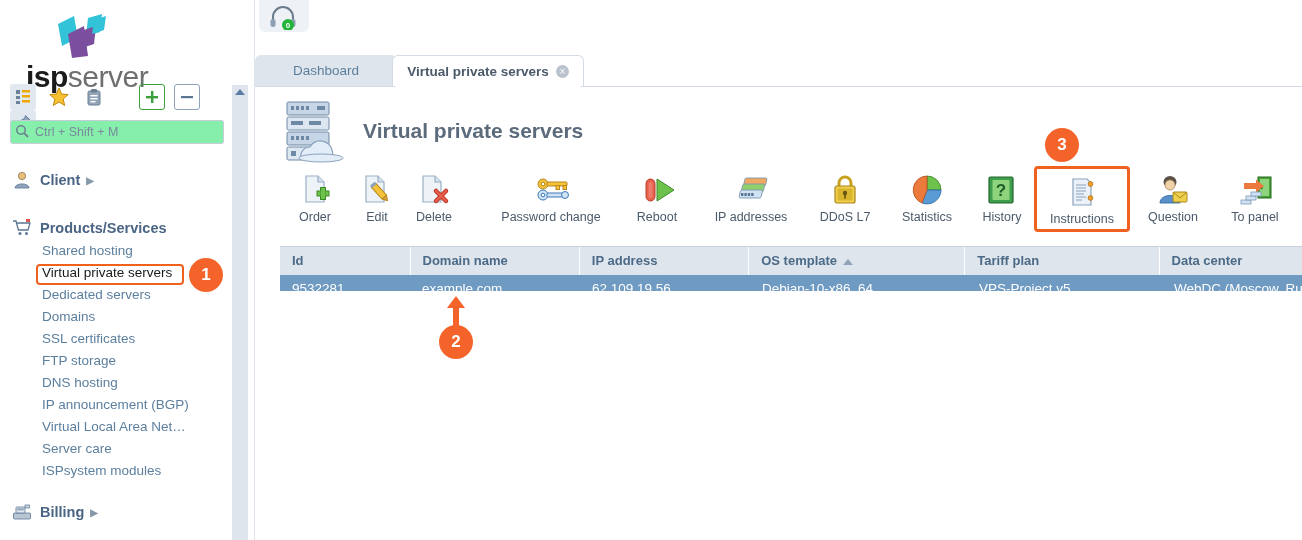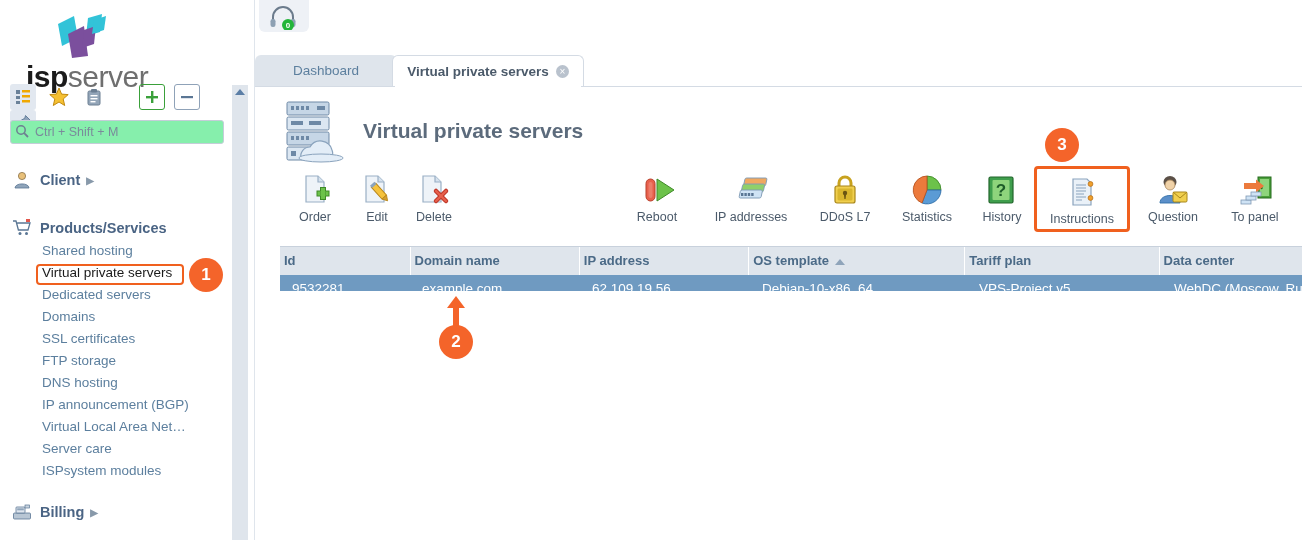--- a/index.html
+++ b/index.html
@@ -282,21 +282,21 @@
     width: 1022px;
   }
   .grid-head {
     display: flex;
     height: 28px;
     background: #dfe5ec;
     border-top: 1px solid #c8d1dc;
   }
   .gh {
     box-sizing: border-box;
-    padding-left: 4px;
+    padding-left: 12px;
     line-height: 28px;
     font-weight: bold;
     font-size: 13px;
     color: #4b6a87;
     border-left: 1px solid #ffffff;
     white-space: nowrap;
     overflow: hidden;
   }
   .gh:first-child { border-left: none; }
   .sort-asc {
@@ -589,20 +589,40 @@
           </g>
           <g stroke="#e8604c" stroke-width="2.2" stroke-linecap="round">
             <line x1="19" y1="17" x2="29" y2="27"></line>
             <line x1="29" y1="17" x2="19" y2="27"></line>
           </g>
         </svg>
       </span>
       <span class="tb-label">Delete</span>
     </div>
 
+    <div class="tb-item" style="left:228px; width:136px;">
+      <span class="tb-ico">
+        <svg width="40" height="32" viewBox="0 0 40 32">
+          <g stroke="#b8861a" stroke-width="1">
+            <circle cx="9" cy="10" r="5" fill="#f5c23c"></circle>
+            <circle cx="9" cy="10" r="1.8" fill="#ffffff"></circle>
+            <rect x="13" y="8" width="20" height="4" rx="1" fill="#f5c23c"></rect>
+            <rect x="22" y="11.5" width="3.5" height="4" fill="#f5c23c"></rect>
+            <rect x="29" y="11.5" width="3.5" height="4" fill="#f5c23c"></rect>
+          </g>
+          <g stroke="#3e7ab5" stroke-width="1">
+            <circle cx="9" cy="21" r="5" fill="#cfe3f5"></circle>
+            <circle cx="9" cy="21" r="1.8" fill="#ffffff"></circle>
+            <rect x="13" y="19" width="20" height="4" rx="1" fill="#cfe3f5"></rect>
+            <circle cx="31" cy="21" r="3.5" fill="#cfe3f5"></circle>
+          </g>
+        </svg>
+      </span>
+      <span class="tb-label">Password change</span>
+    </div>
 
     <div class="tb-item" style="left:364px; width:76px;">
       <span class="tb-ico">
         <svg width="40" height="32" viewBox="0 0 40 32">
           <rect x="6" y="5" width="9" height="22" rx="4.5" fill="#e8604c" stroke="#b8402c" stroke-width="1"></rect>
           <rect x="8.5" y="8" width="4" height="16" rx="2" fill="#f08a78" opacity="0.7"></rect>
           <polygon points="17,5 34,16 17,27" fill="#6cc24a" stroke="#3f8a28" stroke-width="1"></polygon>
         </svg>
       </span>
       <span class="tb-label">Reboot</span>

